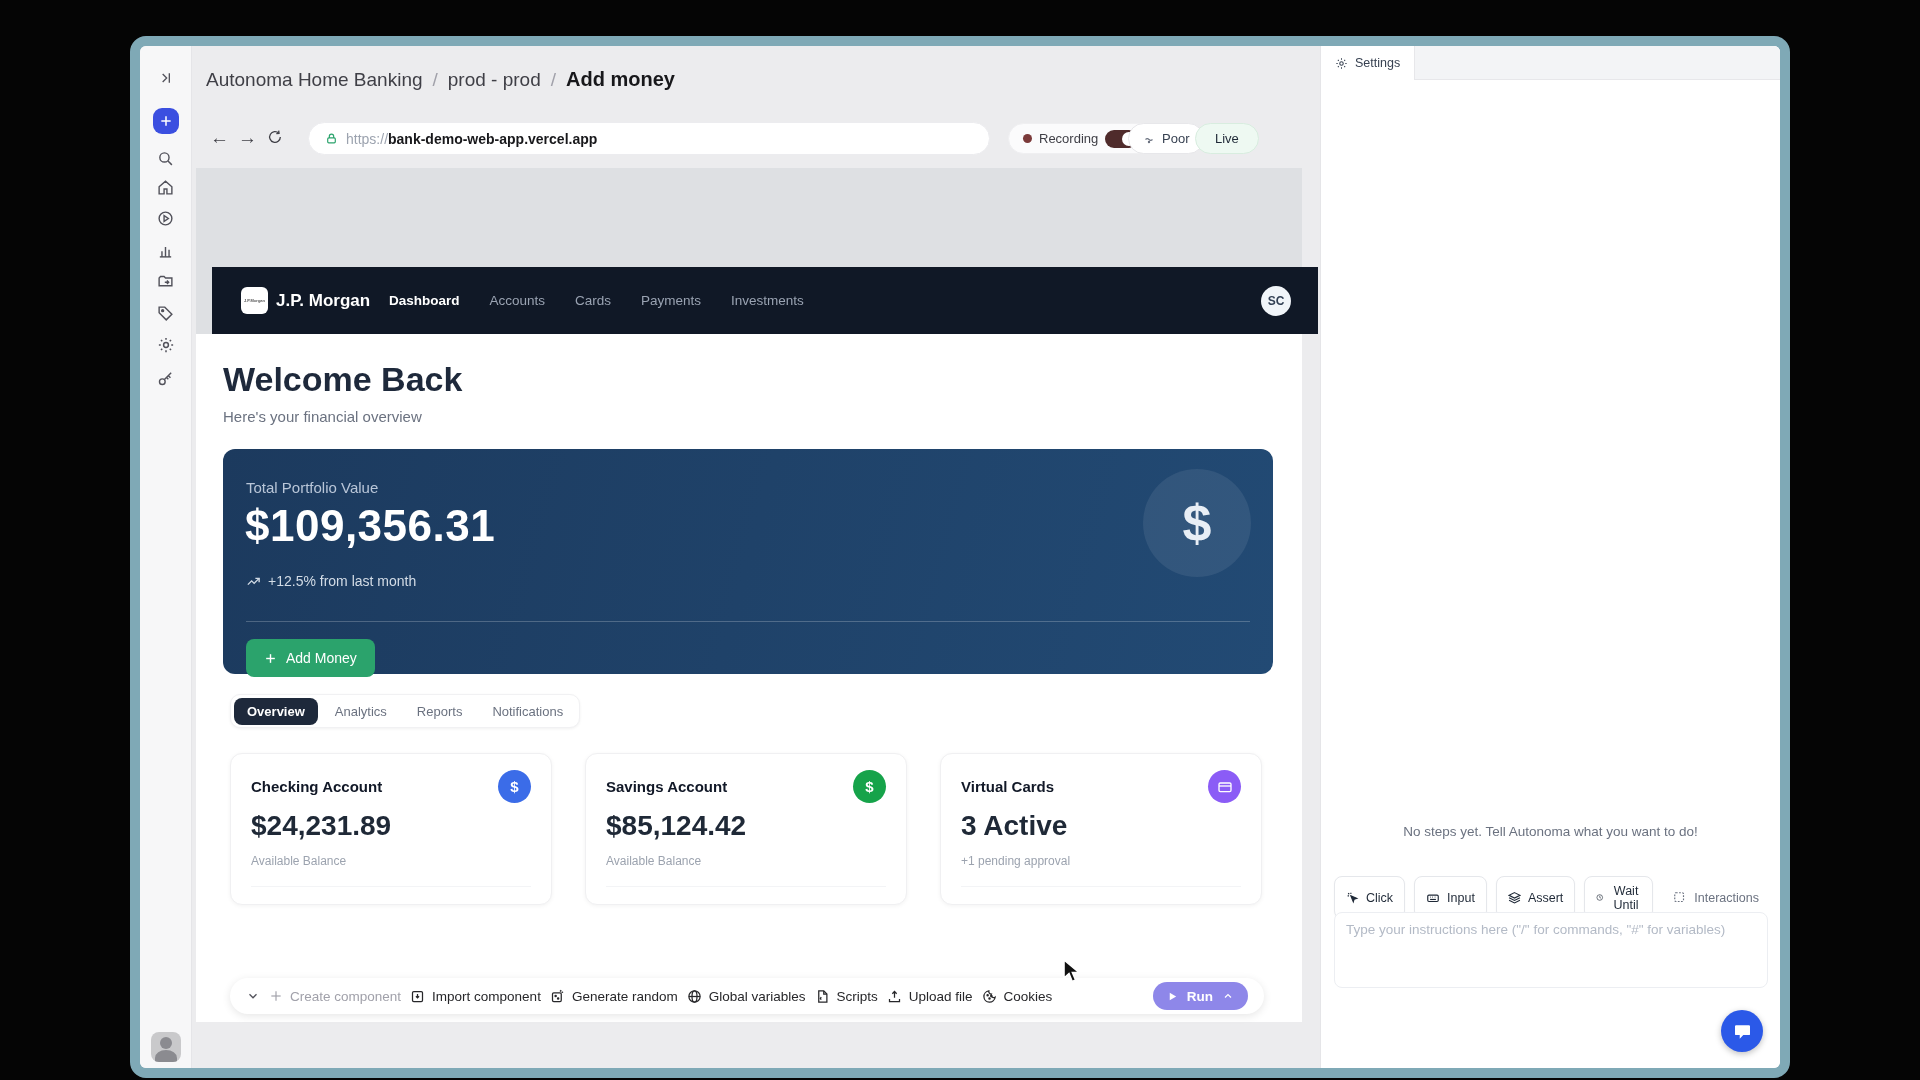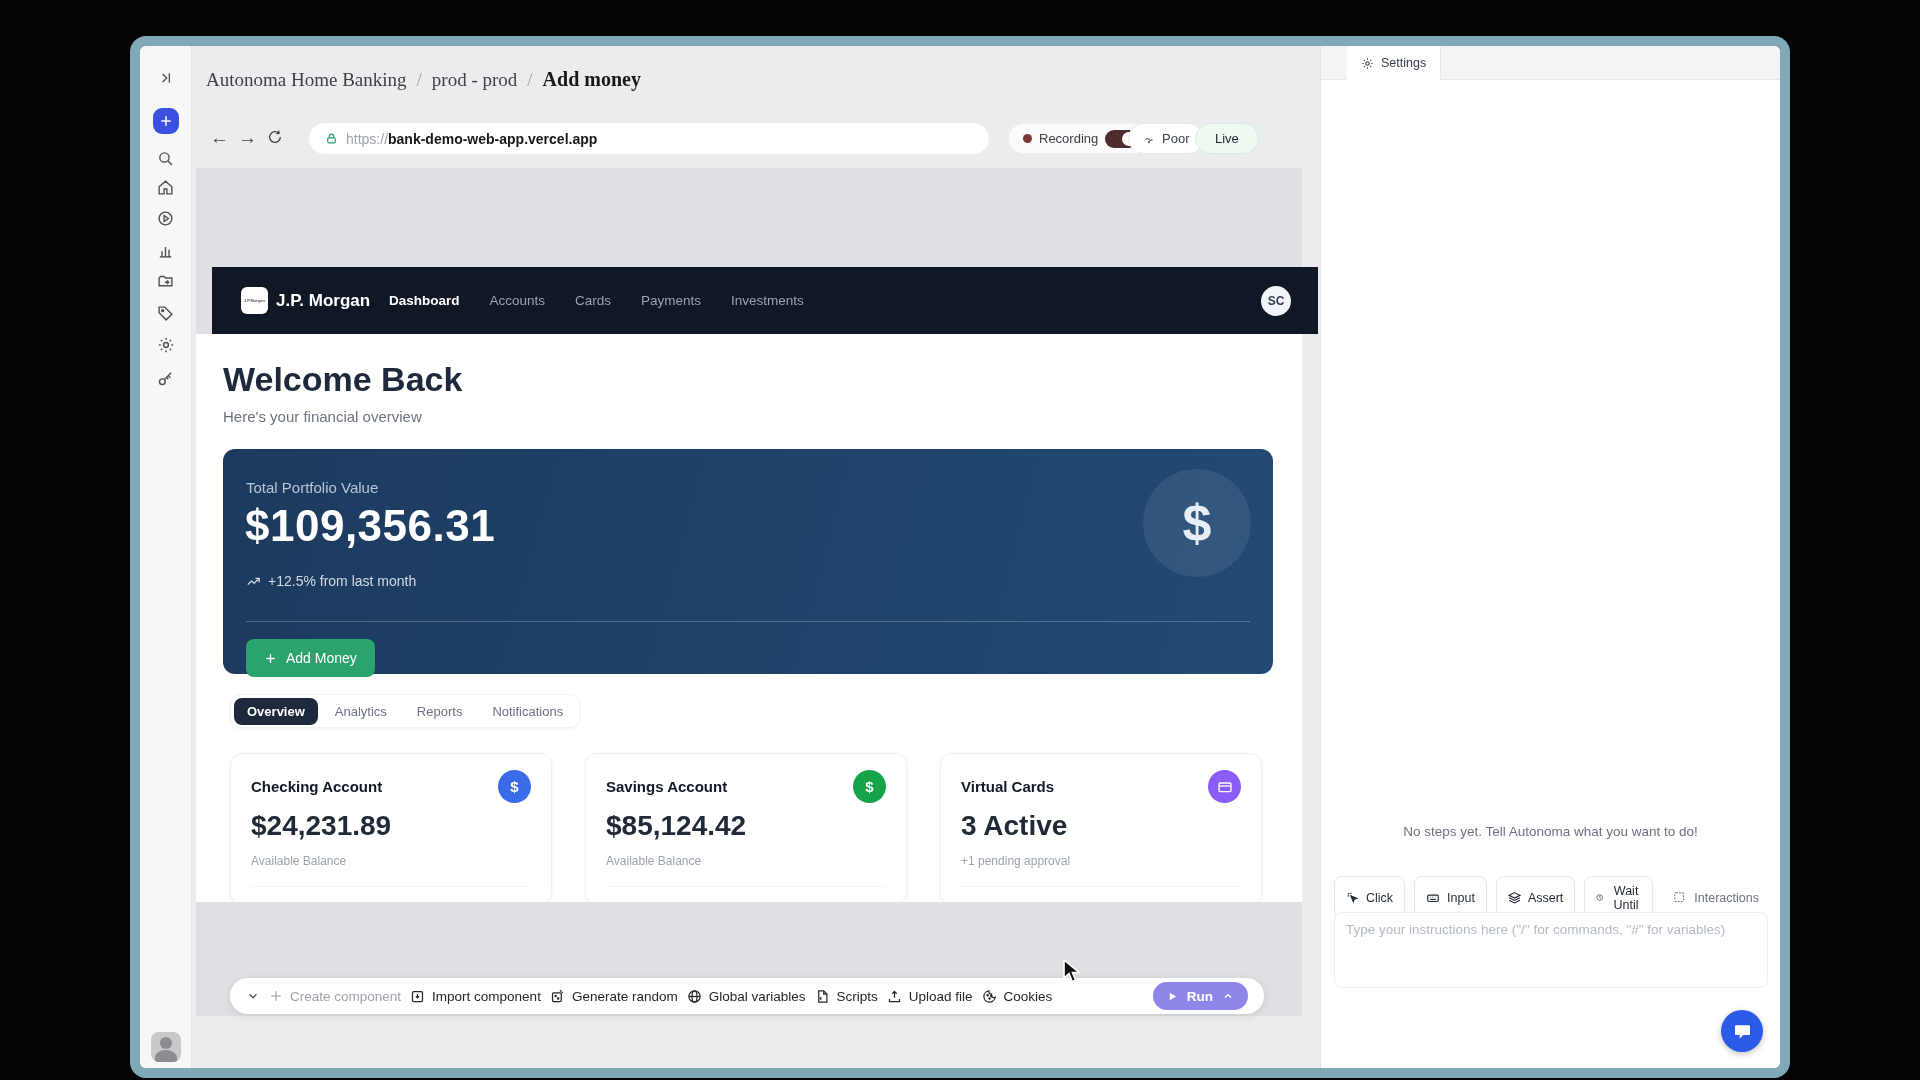--- a/index.html
+++ b/index.html
@@ -20,21 +20,21 @@
   .sb-plus { background:#3b4fe0; border-radius:9px; color:#fff; width:26px; height:26px; }
   .sb-avatar { position:absolute; left:11px; top:986px; width:30px; height:30px; border-radius:8px;
                background:#c9c9cb; overflow:hidden; cursor:pointer; }
   .sb-avatar:before { content:""; position:absolute; left:9px; top:5px; width:12px; height:12px;
                       border-radius:50%; background:#8b8b90; }
   .sb-avatar:after { content:""; position:absolute; left:4px; top:18px; width:22px; height:16px;
                      border-radius:50% 50% 0 0; background:#8b8b90; }
 
   
   .crumb { position:absolute; left:66px; top:22px; font-size:19px; color:#3f3f46;
-           display:flex; gap:10px; align-items:baseline; white-space:nowrap;font-family:Liberation Serif, serif; }
+           display:flex; gap:10px; align-items:baseline; white-space:nowrap; }
   .crumb .sep { color:#a1a1aa; }
   .crumb .last { font-weight:bold; color:#18181b; font-size:20px; }
   .top-right { position:absolute; right:14px; top:16px; display:flex; align-items:center; gap:18px; }
   .progress { display:flex; align-items:center; gap:8px; font-size:14px; color:#3f3f46; }
   .progress u { text-decoration:underline; }
   .btn-finish { display:flex; align-items:center; gap:8px; background:#8e87e9; color:#fff;
                 font-size:14px; font-weight:bold; border:none; border-radius:18px;
                 padding:0 20px; height:36px; cursor:pointer; }
 
   
@@ -62,21 +62,21 @@
   .bank-logo { position:absolute; left:29px; width:27px; height:27px; background:#fff;
                border-radius:6px; display:flex; align-items:center; justify-content:center;
                font-size:4px; color:#555; font-weight:bold; }
   .bank-brand { position:absolute; left:64px; color:#fff; font-weight:bold; font-size:17px; }
   .bank-links { position:absolute; left:177px; display:flex; gap:30px; font-size:13.5px; color:#9aa3b2; }
   .bank-links .active { color:#fff; font-weight:bold; }
   .bank-links span { cursor:pointer; }
   .bank-avatar { position:absolute; right:27px; width:30px; height:30px; border-radius:50%;
                  background:#f1f5f9; color:#334155; font-size:12px; font-weight:bold;
                  display:flex; align-items:center; justify-content:center; cursor:pointer; }
-  .bank-content { position:absolute; left:0; top:166px; width:100%; height:568px; background:#fff;
+  .bank-content { position:absolute; left:0; top:166px; width:100%; height:688px; background:#fff;
                   overflow:hidden; }
   .welcome { position:absolute; left:27px; top:26px; font-size:34px; font-weight:bold; color:#1e293b; }
   .welcome-sub { position:absolute; left:27px; top:74px; font-size:15px; color:#6b7280; }
 
   .pcard { position:absolute; left:27px; top:115px; width:1050px; height:225px; border-radius:12px;
            background:linear-gradient(105deg,#1c3a5e 0%,#224a74 100%); color:#fff; }
   .pcard .lbl { position:absolute; left:23px; top:30px; font-size:15px; color:#b9c6d8; }
   .pcard .val { position:absolute; left:22px; top:52px; font-size:44px; font-weight:bold; letter-spacing:.5px; }
   .pcard .chg { position:absolute; left:23px; top:124px; font-size:14px; color:#d3dce6;
                 display:flex; align-items:center; gap:7px;text-align:right; }
@@ -114,21 +114,21 @@
              color:#fff; font-size:13.5px; font-weight:bold; display:flex; align-items:center;
              gap:9px; padding:0 14px; cursor:pointer; }
 
   
   .panel { position:absolute; left:1180px; top:0; width:460px; height:1022px; background:#fff;
            border-left:1px solid #e5e5e8; }
   .panel-strip { position:absolute; left:0; top:0; width:100%; height:34px; background:#f3f4f6;
                  border-bottom:1px solid #e7e7ea; }
   .panel-tab { position:absolute; left:0; top:0; height:34px; padding:0 14px; background:#fff;
                border-right:1px solid #e7e7ea; display:flex; align-items:center; gap:7px;
-               font-size:12.5px; color:#374151; cursor:pointer;margin-left:26px; }
+               font-size:12.5px; color:#374151; cursor:pointer; }
   .empty-msg { position:absolute; left:0; top:778px; width:100%; text-align:center;
                font-size:13.5px; color:#6b7280; }
   .actions { position:absolute; left:13px; top:830px; right:13px; display:flex; gap:9px; align-items:center; }
   .act-btn { height:43px; background:#fff; border:1px solid #e5e7eb; border-radius:8px;
              display:flex; align-items:center; gap:7px; font-size:12.5px; color:#1f2937;
              padding:0 11px; cursor:pointer; box-shadow:0 1px 2px rgba(0,0,0,.04); }
   .act-ghost { margin-left:auto; border:none; background:none; box-shadow:none; color:#6b7280; }
   .instr { position:absolute; left:13px; top:866px; width:434px; height:76px; border:1px solid #eceef2;
            border-radius:8px; resize:none; font-family:"Liberation Sans","DejaVu Sans",sans-serif;
            font-size:13.5px; padding:9px 11px; color:#111; outline:none; }

